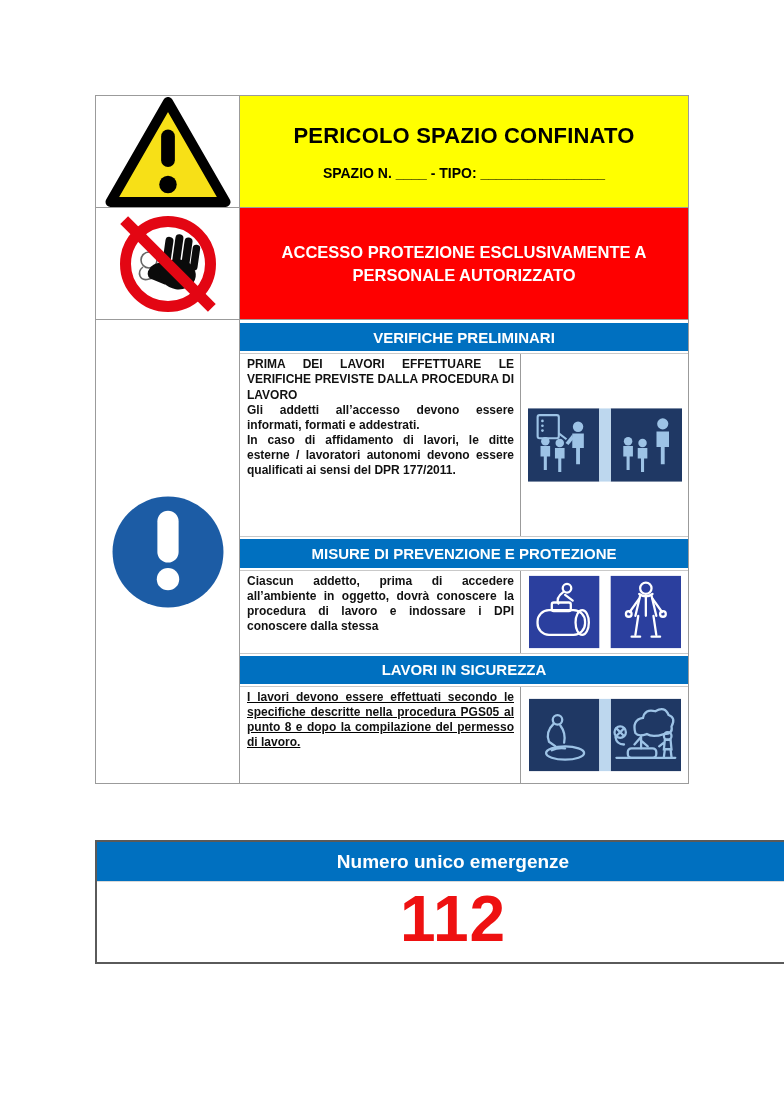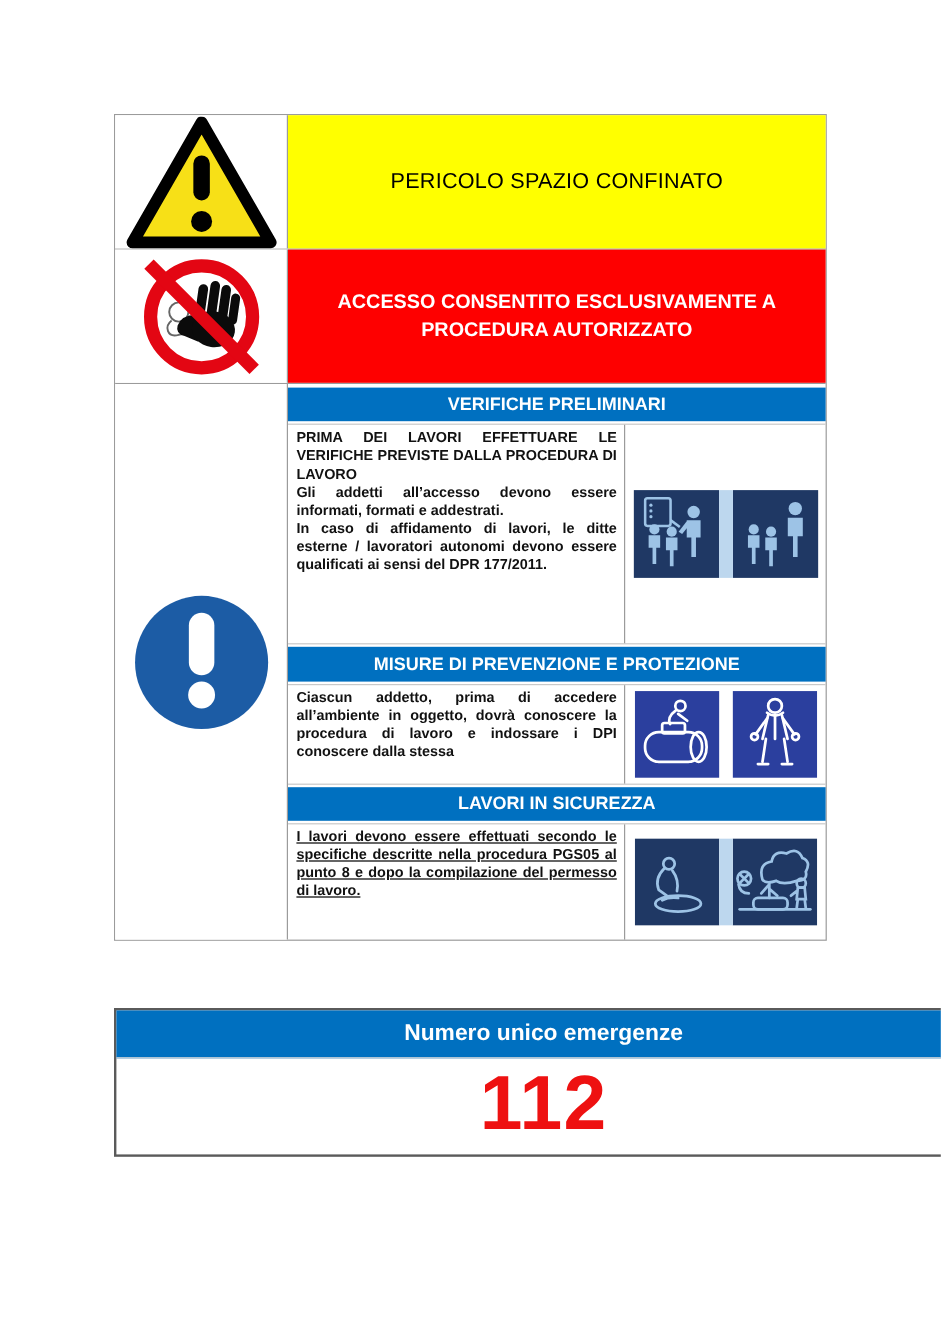--- a/index.html
+++ b/index.html
@@ -7,21 +7,21 @@
   .page { position:relative; width:784px; height:1108px; background:#ffffff; margin:0 auto; overflow:hidden; }
 
   .sign-table { position:absolute; left:95px; top:95px; width:594px; border:1px solid #9b9b9b; }
   .row { display:flex; }
   .icon-col { width:144px; flex:0 0 144px; background:#fff; border-right:1px solid #9b9b9b;
               display:flex; align-items:center; justify-content:center; }
   .right-col { flex:1; }
 
   .row-warning { height:112px; border-bottom:1px solid #9b9b9b; }
   .yellow-cell { background:#FFFF00; display:flex; flex-direction:column; align-items:center; justify-content:center; gap:16px; }
-  .title { font-size:18px; font-weight:normal; color:#000; letter-spacing:0.2px; }
+  .title { font-size:22px; font-weight:bold; color:#000; letter-spacing:0.2px; }
   .subtitle { font-size:14px; font-weight:bold; color:#000; }
 
   .row-access { height:112px; border-bottom:1px solid #9b9b9b; }
   .red-cell { background:#FE0000; display:flex; align-items:center; justify-content:center; }
   .red-cell span { color:#fff; font-weight:bold; font-size:16.5px; text-align:center; max-width:392px; line-height:1.35; }
 
   .row-main { height:463px; }
   .main-right { display:flex; flex-direction:column; }
   .section-bar { background:#0070C0; color:#fff; font-weight:bold; font-size:15px;
                  height:29px; margin:2px 0; display:flex; align-items:center; justify-content:center; }
@@ -54,20 +54,21 @@
     <div class="row row-warning">
       <div class="icon-col">
         <svg width="126" height="110" viewBox="0 0 100 88">
           <path d="M50 4 L96 84 L4 84 Z" fill="#F7E017" stroke="#000" stroke-width="8" stroke-linejoin="round"></path>
           <rect x="44.5" y="26" width="11" height="30" rx="5.5" fill="#000"></rect>
           <circle cx="50" cy="70" r="7" fill="#000"></circle>
         </svg>
       </div>
       <div class="right-col yellow-cell">
         <div class="title">PERICOLO SPAZIO CONFINATO</div>
+        <div class="subtitle">SPAZIO N. ____ - TIPO: ________________</div>
       </div>
     </div>
 
     <div class="row row-access">
       <div class="icon-col">
         <svg width="100" height="100" viewBox="0 0 100 100">
           <circle cx="50" cy="50" r="48" fill="#ffffff"></circle>
 
           <g fill="none" stroke="#666" stroke-width="1.6">
             <circle cx="31" cy="46" r="8"></circle>
@@ -82,21 +83,21 @@
             <rect x="72" y="28" width="7.5" height="26" rx="3.7"></rect>
             <path d="M45 50 q-12 2 -14 11 q-1 7 7 8 l12 3 z"></path>
             <ellipse cx="61" cy="60" rx="18" ry="15"></ellipse>
           </g>
 
           <circle cx="50" cy="50" r="42.5" fill="none" stroke="#E30613" stroke-width="11"></circle>
           <rect x="44.5" y="-12" width="11" height="124" fill="#E30613" transform="rotate(-45 50 50)"></rect>
         </svg>
       </div>
       <div class="right-col red-cell">
-        <span>ACCESSO CONSENTITO ESCLUSIVAMENTE A PROCEDURA AUTORIZZATO</span>
+        <span>ACCESSO PROTEZIONE ESCLUSIVAMENTE A PERSONALE AUTORIZZATO</span>
       </div>
     </div>
 
     <div class="row row-main">
       <div class="icon-col">
         <svg width="118" height="118" viewBox="0 0 100 100">
           <circle cx="50" cy="50" r="47" fill="#1C5CA5"></circle>
           <rect x="41" y="15" width="18" height="44" rx="9" fill="#fff"></rect>
           <circle cx="50" cy="73" r="9.5" fill="#fff"></circle>
         </svg>

